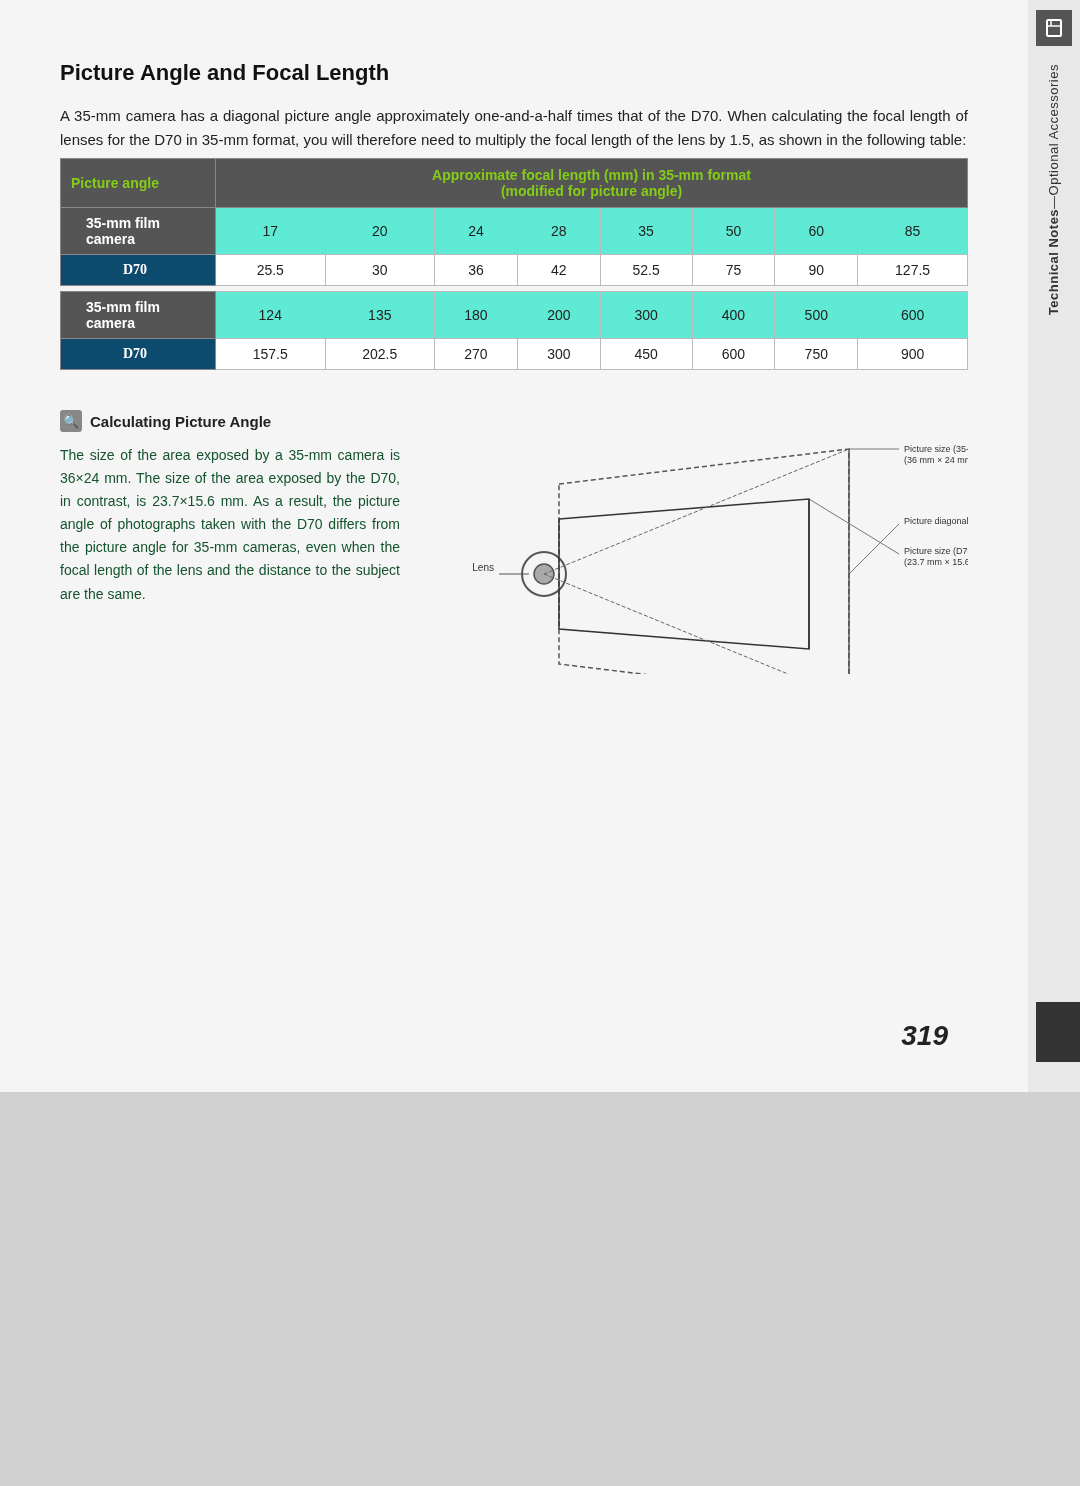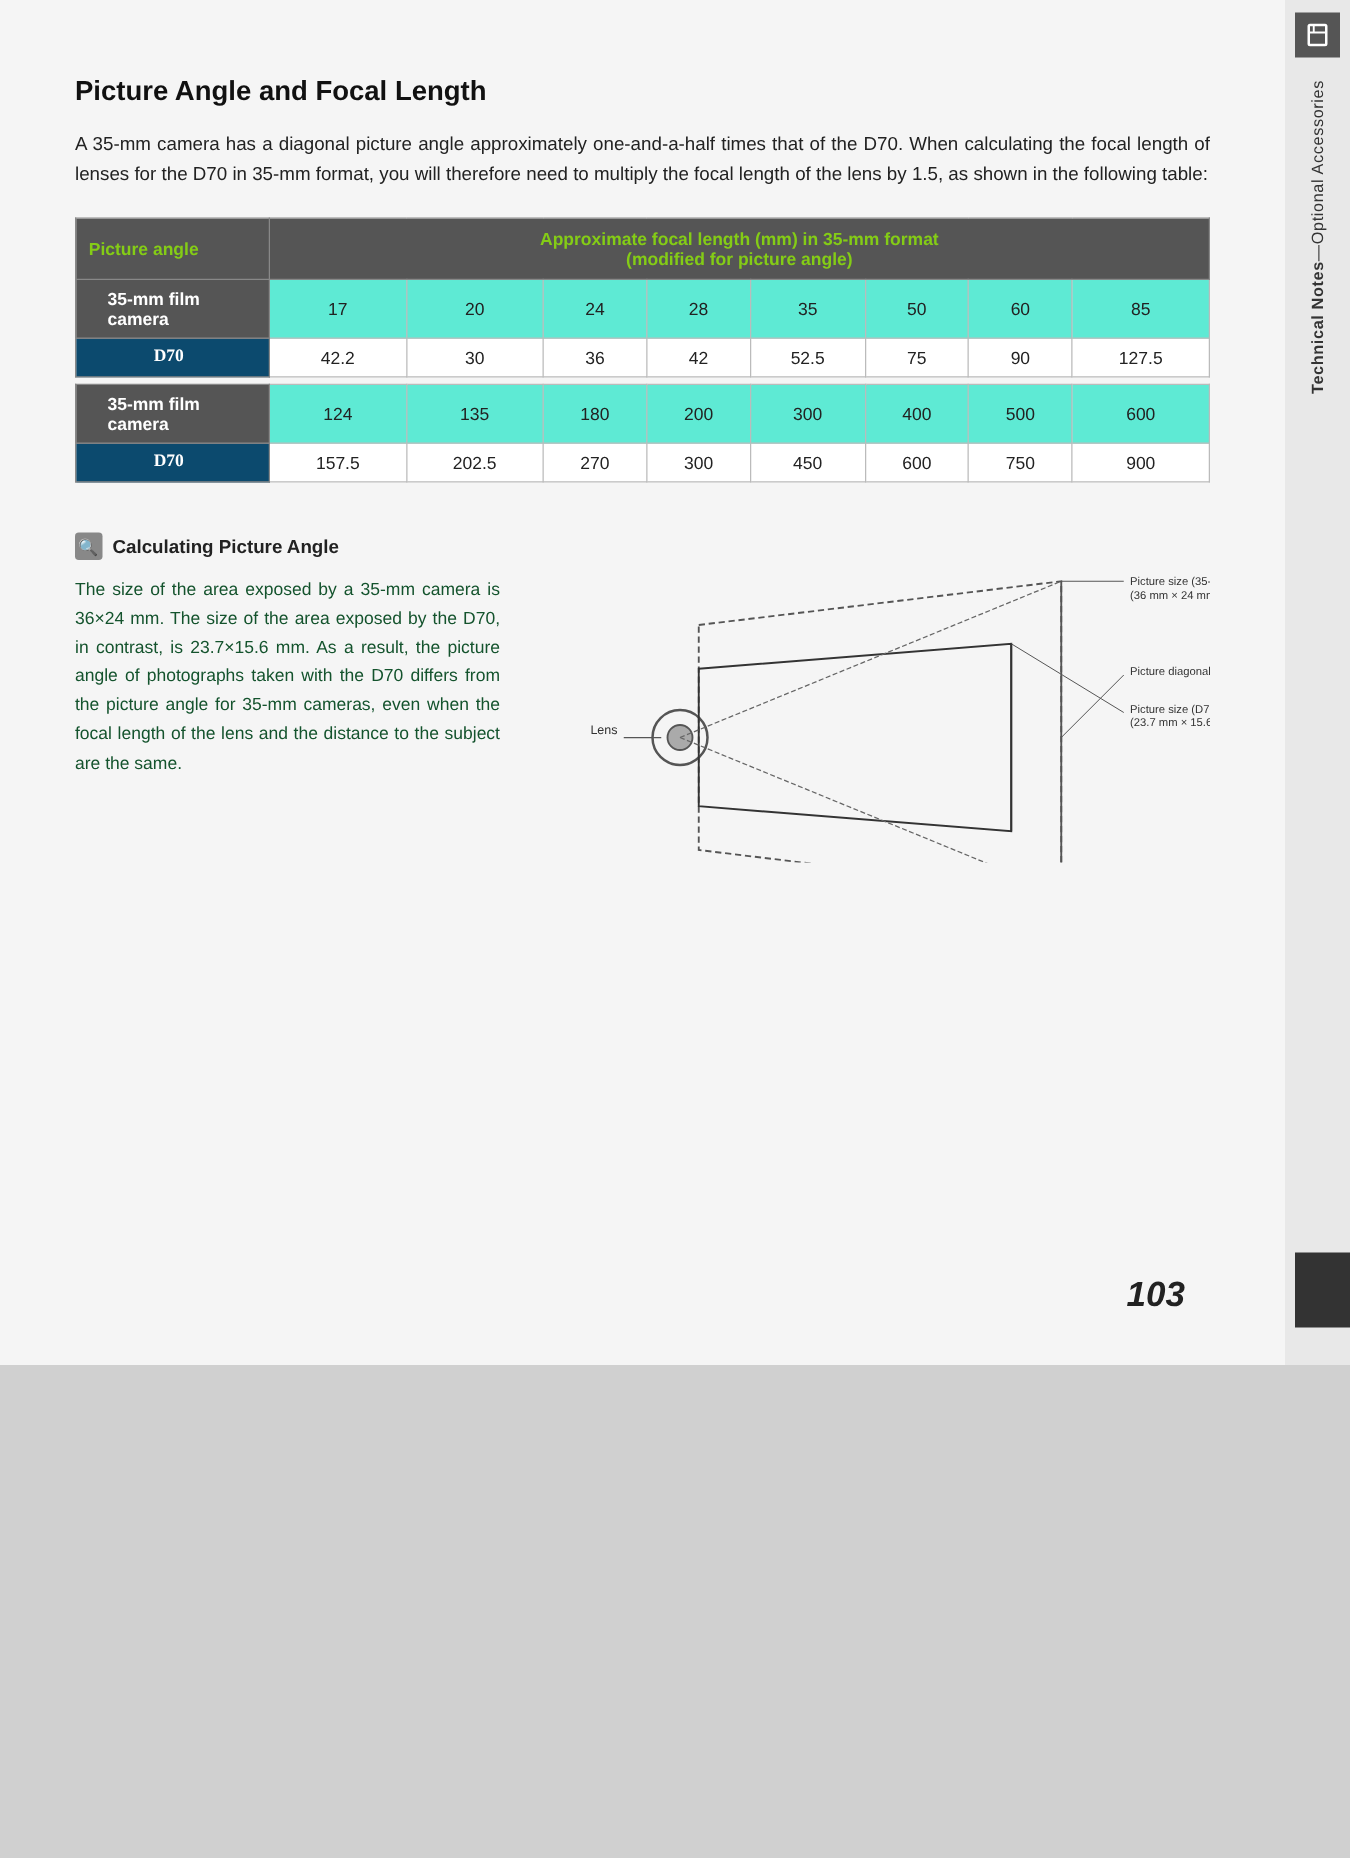--- a/index.html
+++ b/index.html
@@ -70,21 +70,21 @@
       font-size: 22px;
       font-weight: bold;
       margin-bottom: 18px;
       color: #111;
     }
     .intro-text {
       font-size: 15px;
       line-height: 1.6;
       color: #222;
       text-align: justify;
-      margin-bottom: 22px;
+      margin-bottom: 6px;
     }
 
     
     .focal-table {
       width: 100%;
       border-collapse: collapse;
       margin-bottom: 30px;
       font-size: 14px;
     }
     .focal-table .header-row th {
@@ -224,21 +224,21 @@
           <td>24</td>
           <td>28</td>
           <td>35</td>
           <td>50</td>
           <td>60</td>
           <td>85</td>
         </tr>
 
         <tr class="data-row d70-row">
           <td class="label-cell" style="text-align:center;padding-left:0;">D70</td>
-          <td>42.2</td>
+          <td>25.5</td>
           <td>30</td>
           <td>36</td>
           <td>42</td>
           <td>52.5</td>
           <td>75</td>
           <td>90</td>
           <td>127.5</td>
         </tr>
 
         <tr class="spacer-row">
@@ -312,21 +312,21 @@
 
             <line x1="200" y1="235" x2="280" y2="235" stroke="#555" stroke-width="0.8"></line>
             <text x="160" y="245" font-size="9" fill="#333">Picture angle (35-mm format)</text>
 
             <text x="195" y="260" font-size="9" fill="#333">Picture angle (D70)</text>
           </svg>
         </div>
       </div>
     </div>
 
-    <div class="page-number">103</div>
+    <div class="page-number">319</div>
   </div>
 
   <div class="right-sidebar">
     <div class="sidebar-icon">
       <svg width="20" height="20" viewBox="0 0 20 20">
         <rect x="3" y="2" width="14" height="16" rx="1" fill="none" stroke="white" stroke-width="2"></rect>
         <line x1="3" y1="8" x2="17" y2="8" stroke="white" stroke-width="1.5"></line>
         <line x1="7" y1="2" x2="7" y2="8" stroke="white" stroke-width="1.5"></line>
       </svg>
     </div>

